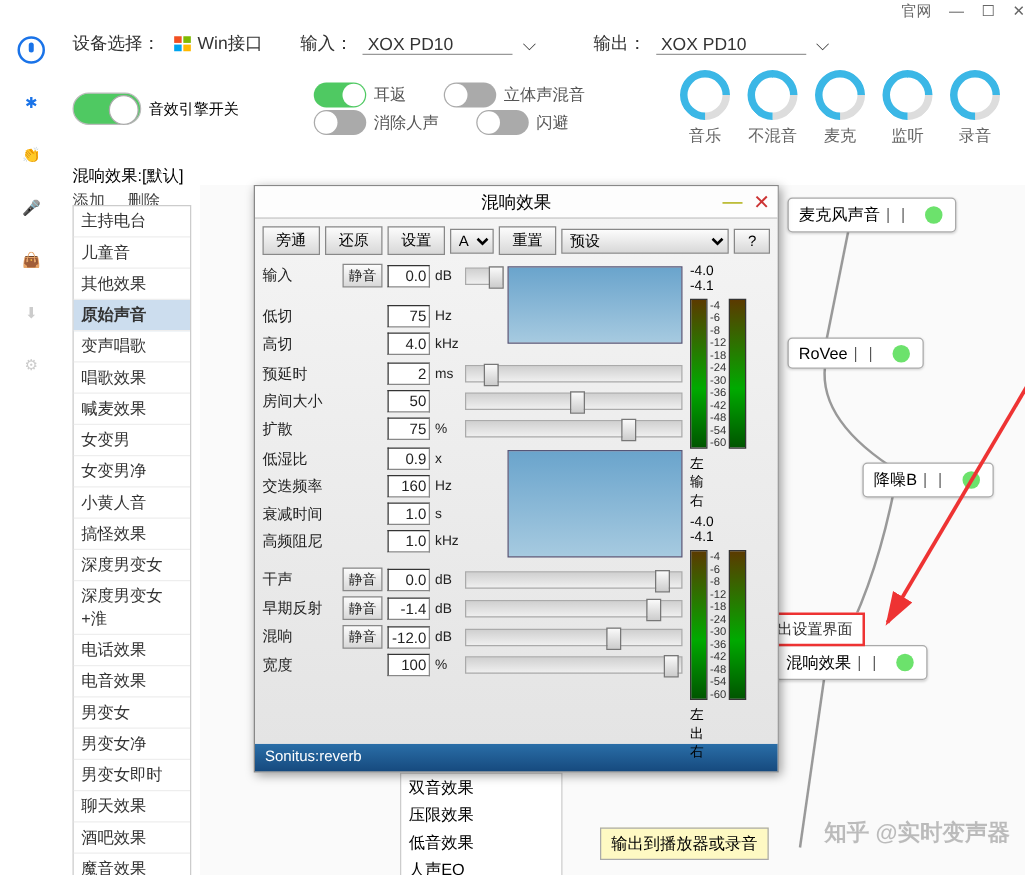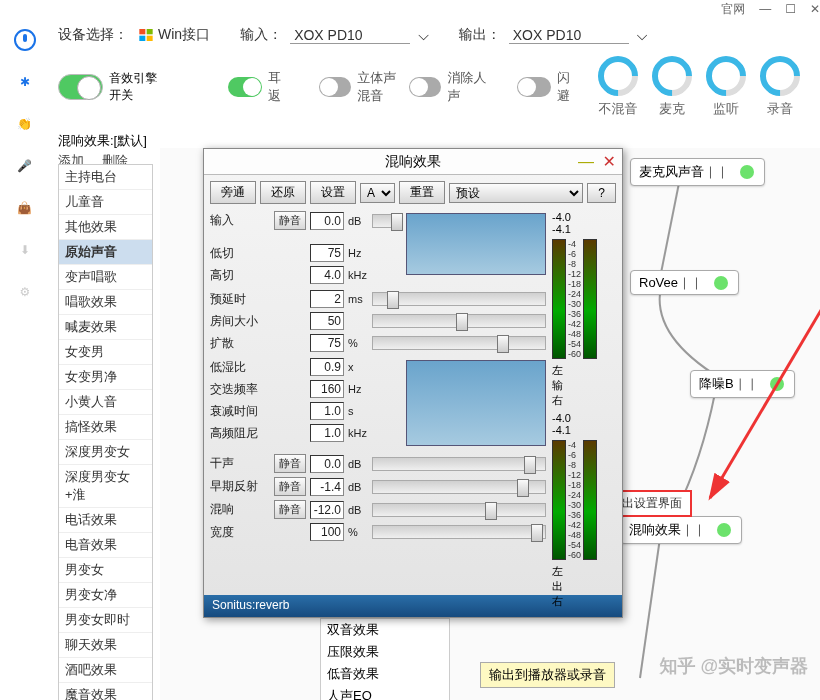--- a/index.html
+++ b/index.html
@@ -110,33 +110,33 @@
             <rect x="2" y="13" width="9" height="8" fill="#00a4ef"></rect>
             <rect x="13" y="13" width="9" height="8" fill="#ffb900"></rect>
           </svg>
         <span>Win接口</span>
       </span>
       <span class="io-sel">
         <span>输入：</span>
         <span style="min-width:120px;border-bottom:1px solid #999;padding:0 18px 0 4px;position:relative">XOX PD10</span>
         <span>⌵</span>
       </span>
-      <span class="io-sel" style="margin-left:20px">
+      <span class="io-sel" style="margin-left:36px">
         <span>输出：</span>
         <span style="min-width:120px;border-bottom:1px solid #999;padding:0 18px 0 4px">XOX PD10</span>
         <span>⌵</span>
       </span>
     </div>
 
     <div class="switches">
       <div class="engine-switch">
         <div class="toggle on"></div>
         <span>音效引擎开关</span>
       </div>
-      <div style="display:flex;flex-direction:row;gap:2px;margin-left:40px">
+      <div style="display:flex;flex-direction:column;gap:2px;margin-left:40px">
         <div style="display:flex;gap:30px">
           <span class="sw-item">
               <span class="toggle-sm on"></span>
               <span>耳返</span>
             </span>
           <span class="sw-item">
               <span class="toggle-sm"></span>
               <span>立体声混音</span>
             </span>
         </div>
@@ -145,20 +145,24 @@
               <span class="toggle-sm"></span>
               <span>消除人声</span>
             </span>
           <span class="sw-item">
               <span class="toggle-sm"></span>
               <span>闪避</span>
             </span>
         </div>
       </div>
       <div class="knobs">
+        <div class="knob">
+            <div class="knob-ring"></div>
+            <span class="knob-label">音乐</span>
+          </div>
         <div class="knob">
             <div class="knob-ring"></div>
             <span class="knob-label">不混音</span>
           </div>
         <div class="knob">
             <div class="knob-ring"></div>
             <span class="knob-label">麦克</span>
           </div>
         <div class="knob">
             <div class="knob-ring"></div>

